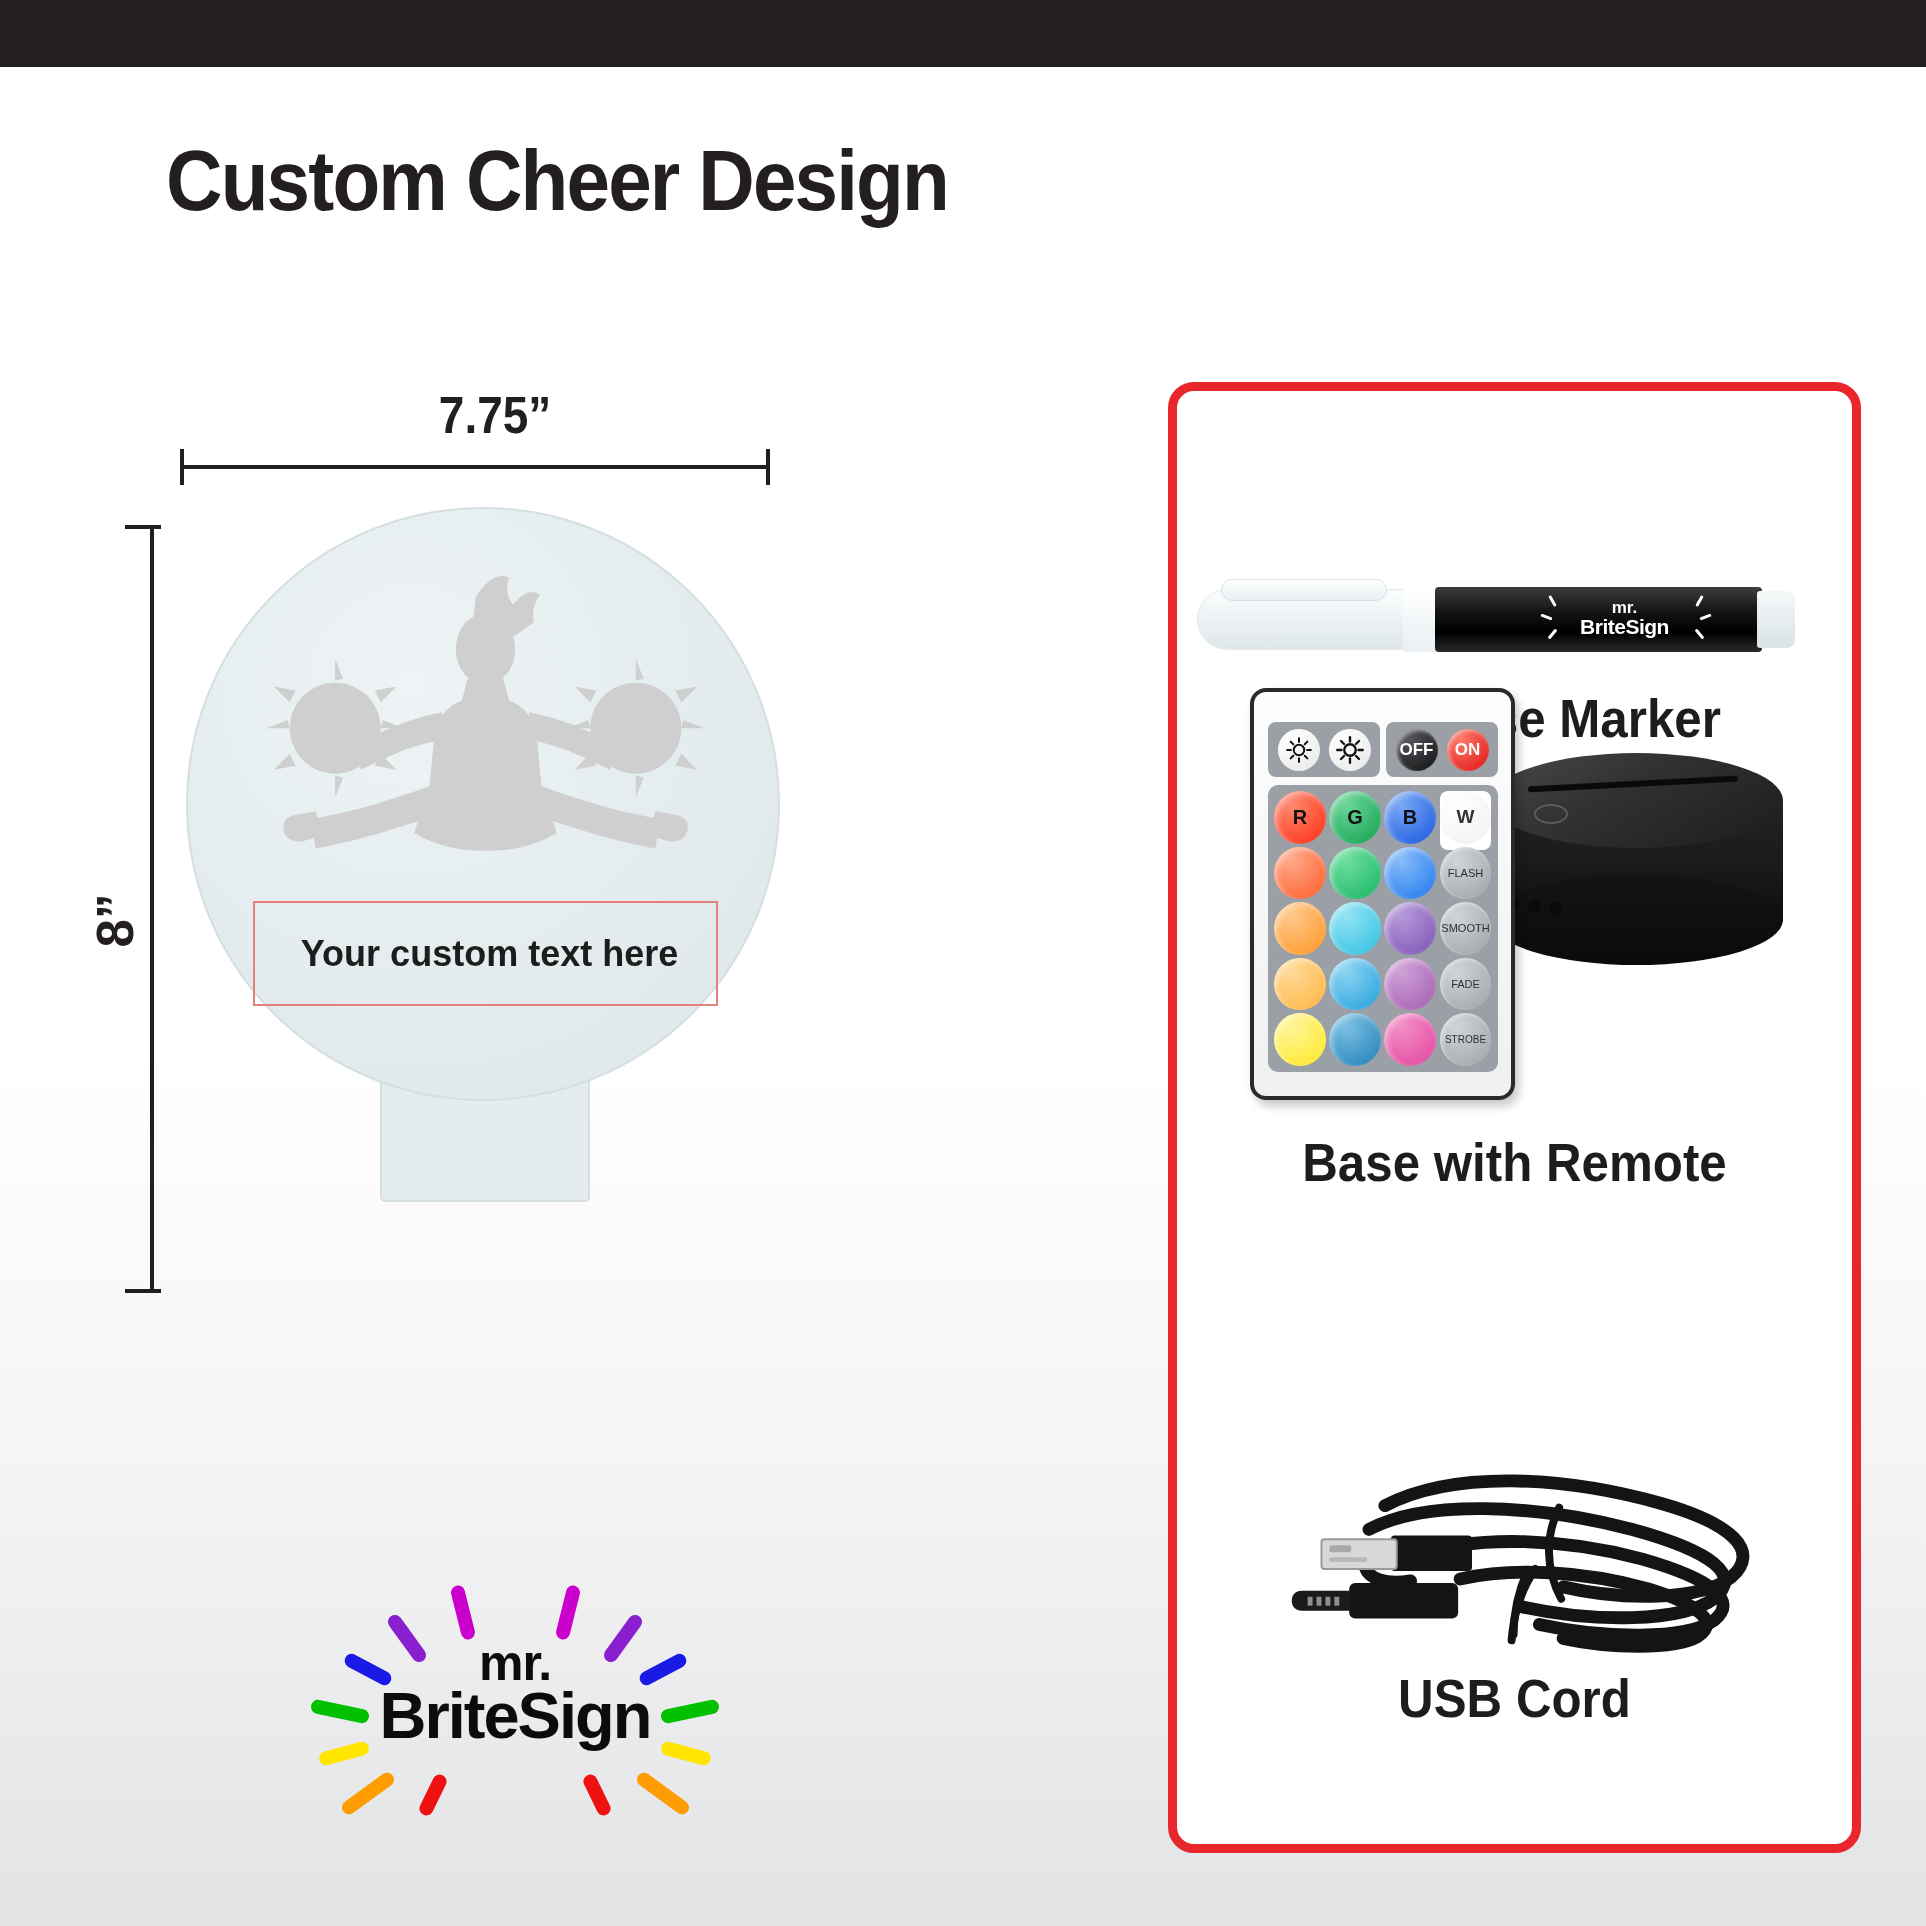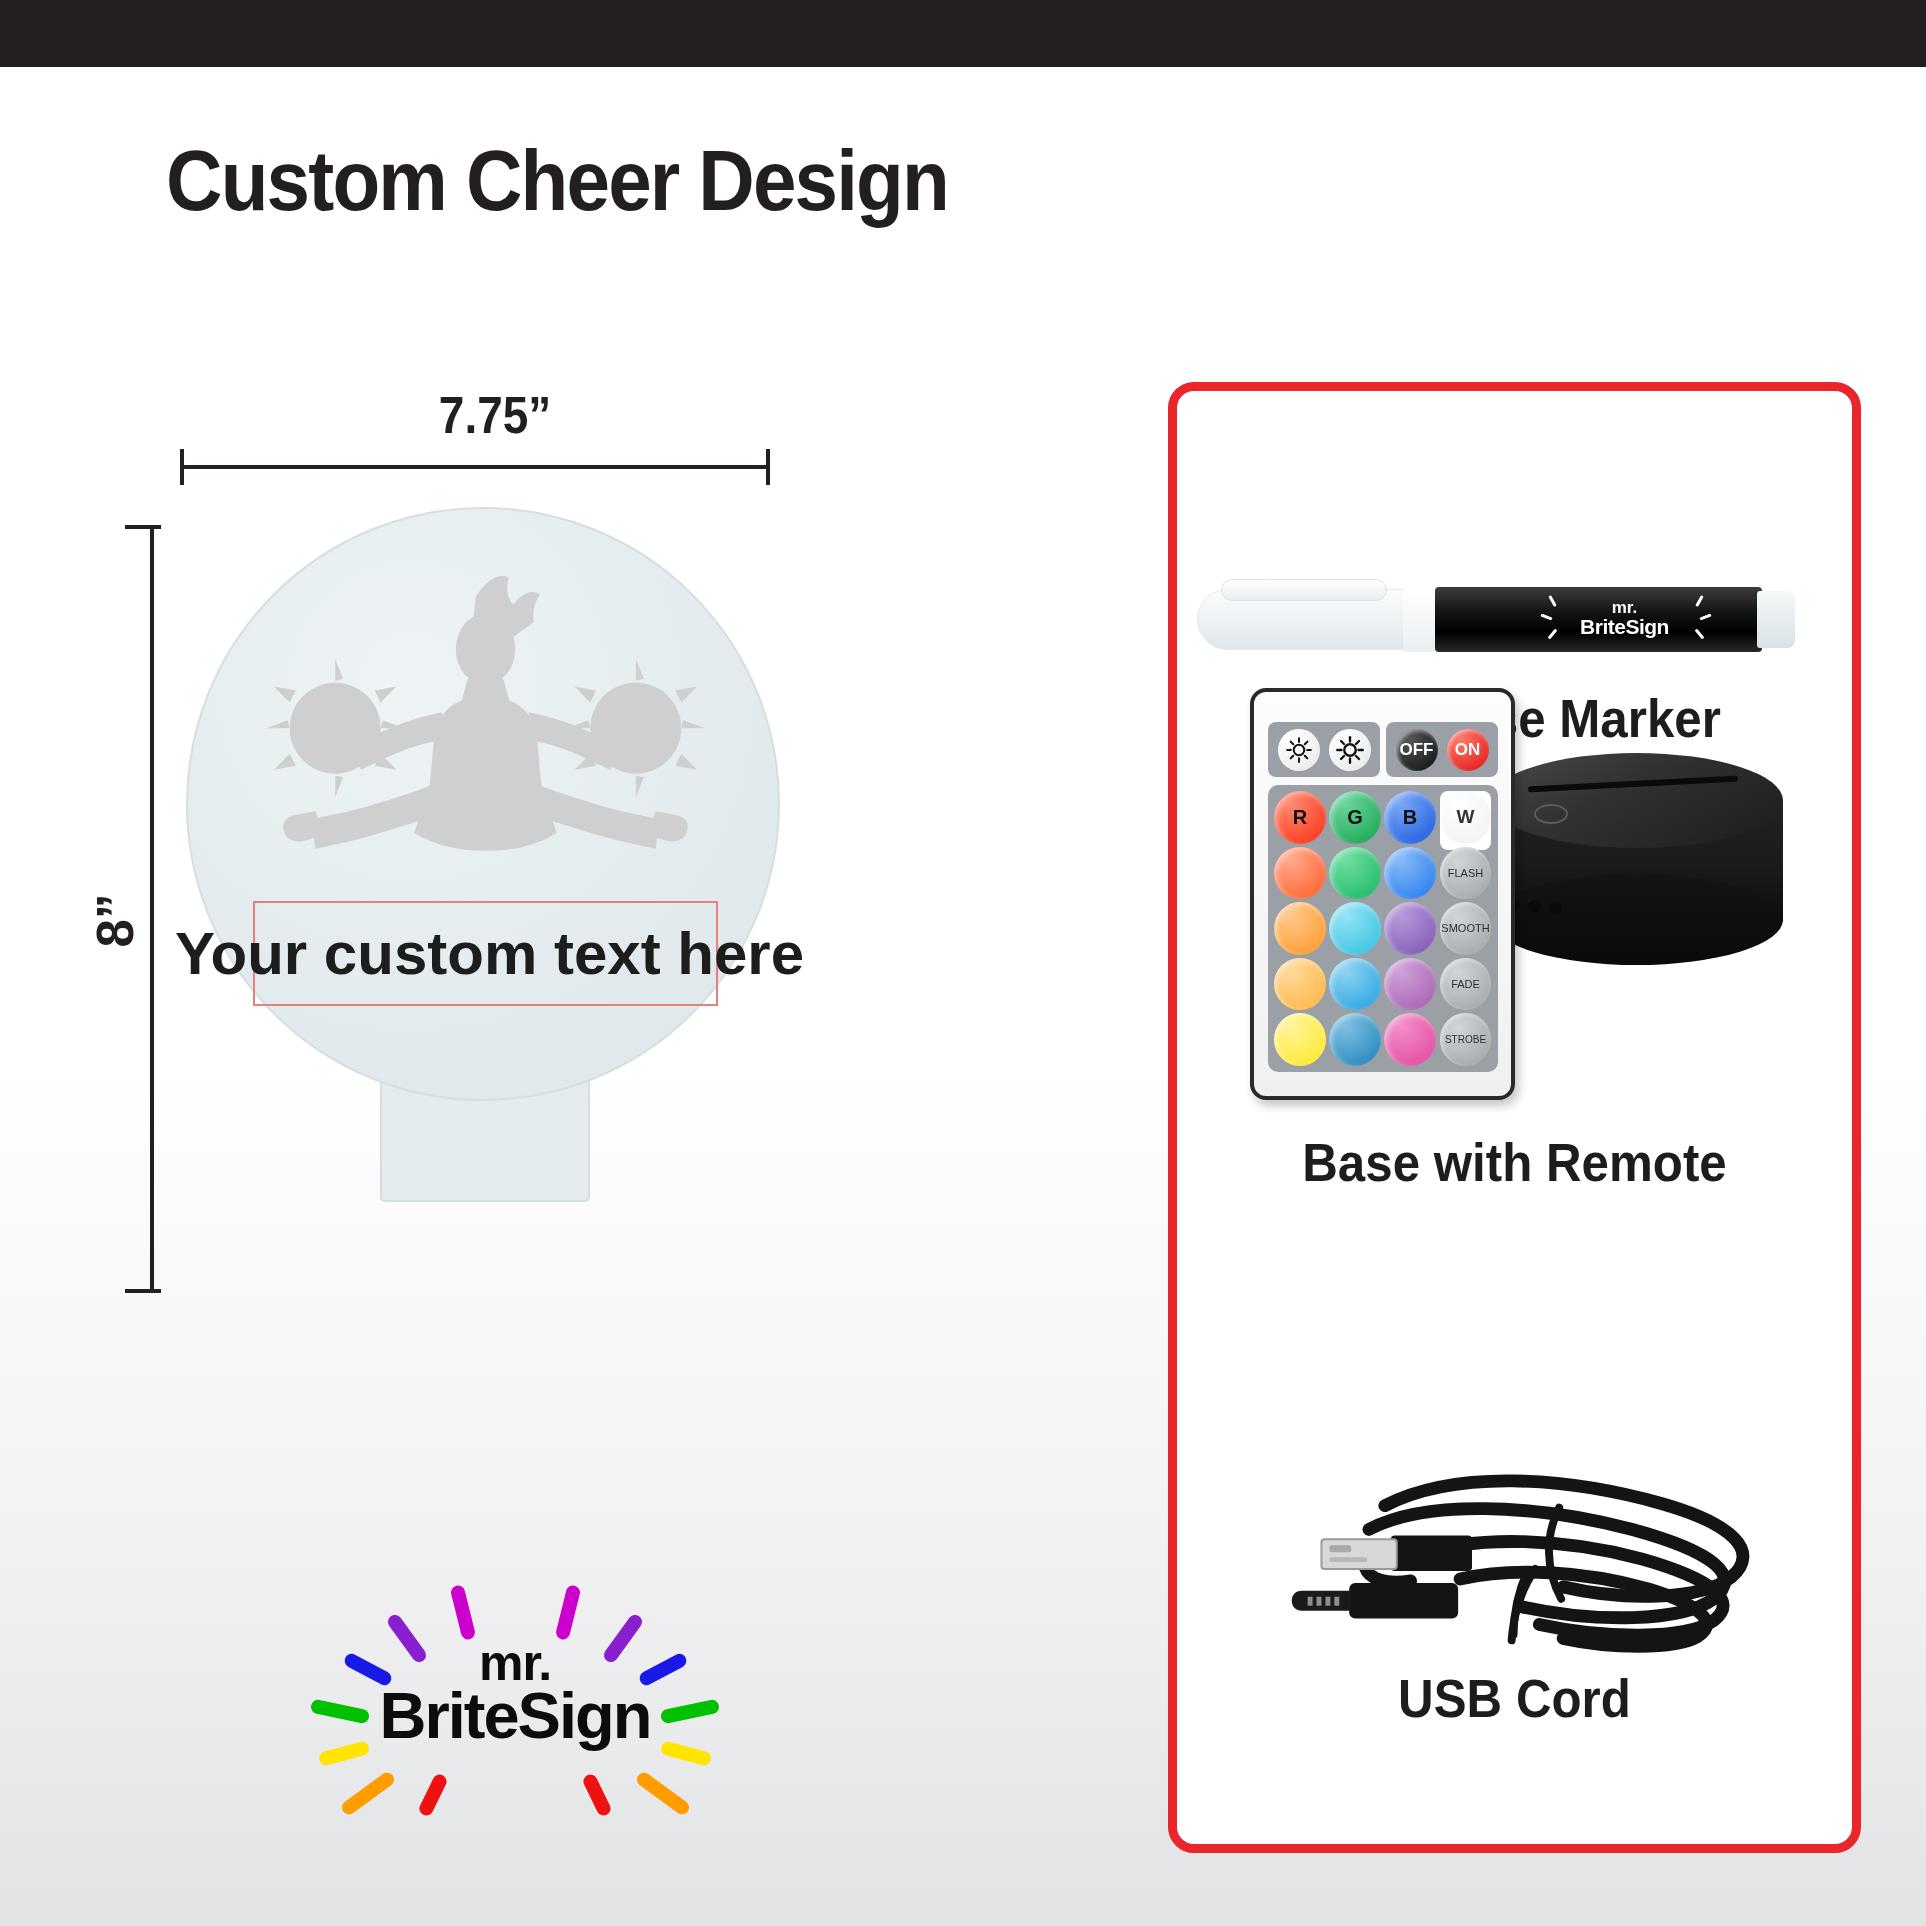--- a/index.html
+++ b/index.html
@@ -53,21 +53,21 @@
     box-sizing:border-box;
   }
   .cheer-svg{position:absolute;left:44px;top:55px;width:507px;height:356px;}
 
   .custom-text-box{
     position:absolute;left:65px;top:392px;width:465px;height:105px;
     border:2px solid #e4817e;box-sizing:border-box;
     display:flex;align-items:center;justify-content:center;
   }
   .custom-text-box span{
-    font-size:60px;font-weight:bold;color:#1d1d1b;white-space:nowrap;margin-left:8px;
+    font-size:36px;font-weight:bold;color:#1d1d1b;white-space:nowrap;margin-left:8px;
   }
 
   .acrylic-note{
     position:absolute;left:0;top:1450px;width:931px;text-align:center;
     font-size:37px;font-style:italic;color:#b62020;
   }
 
   
   .logo-wrap{position:absolute;left:327px;top:1579px;width:376px;height:277px;}
   .logo-text{

